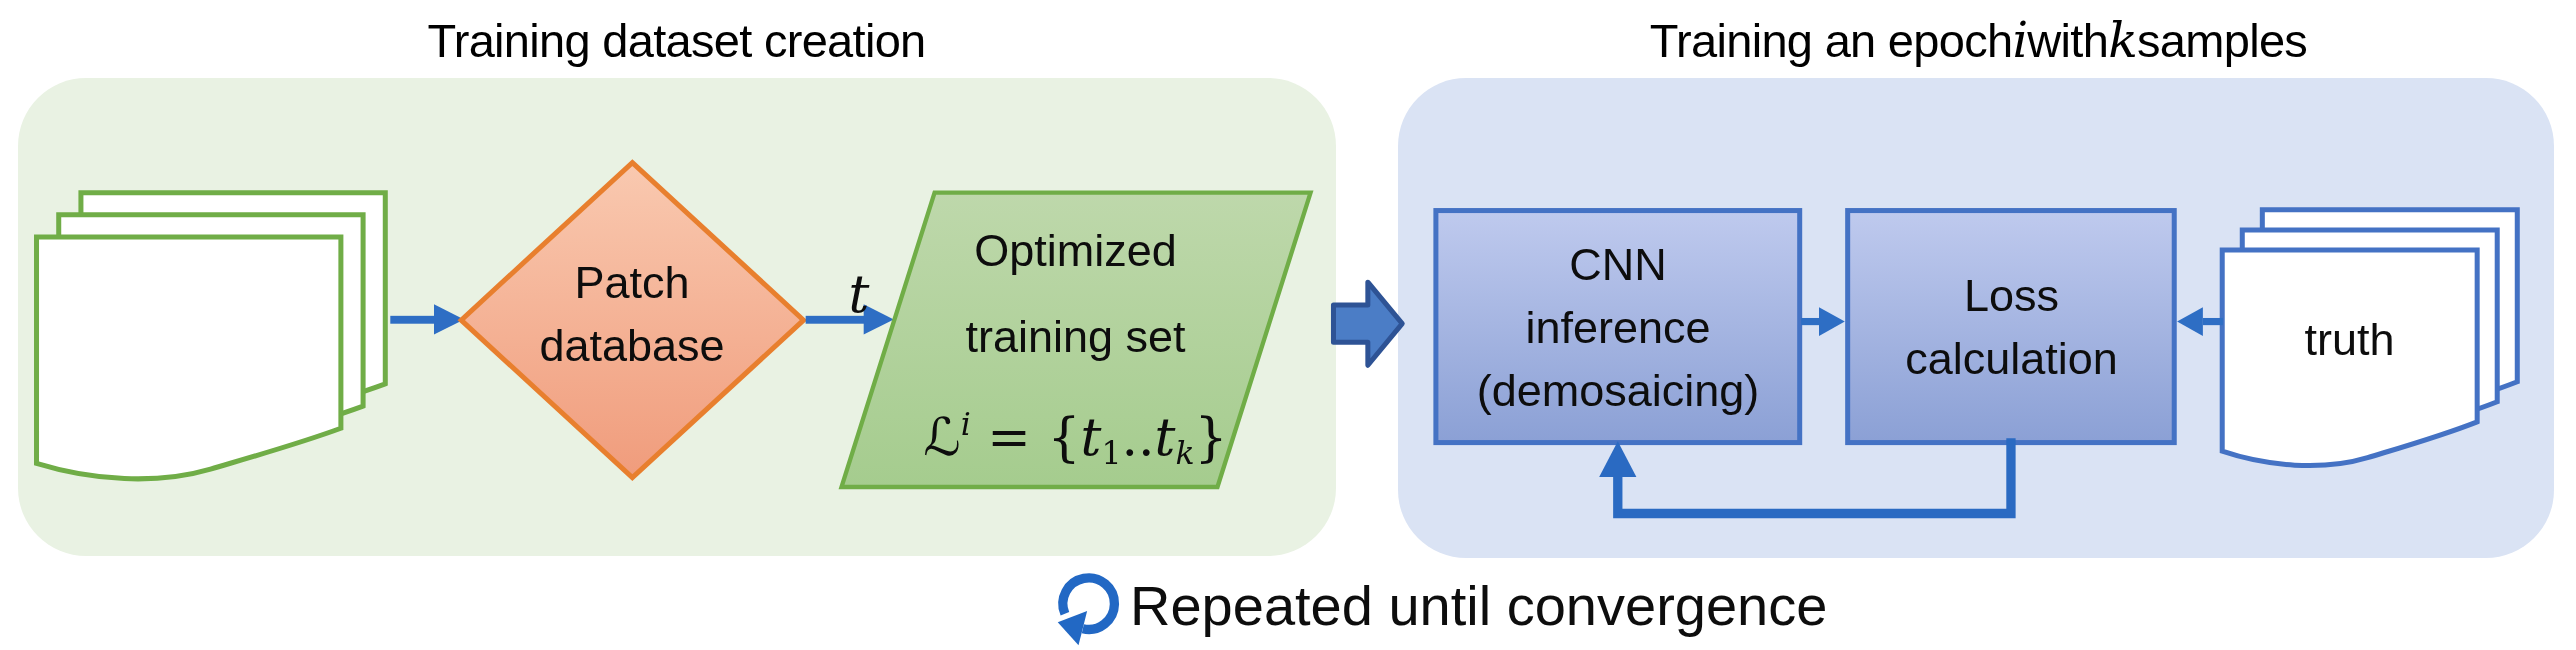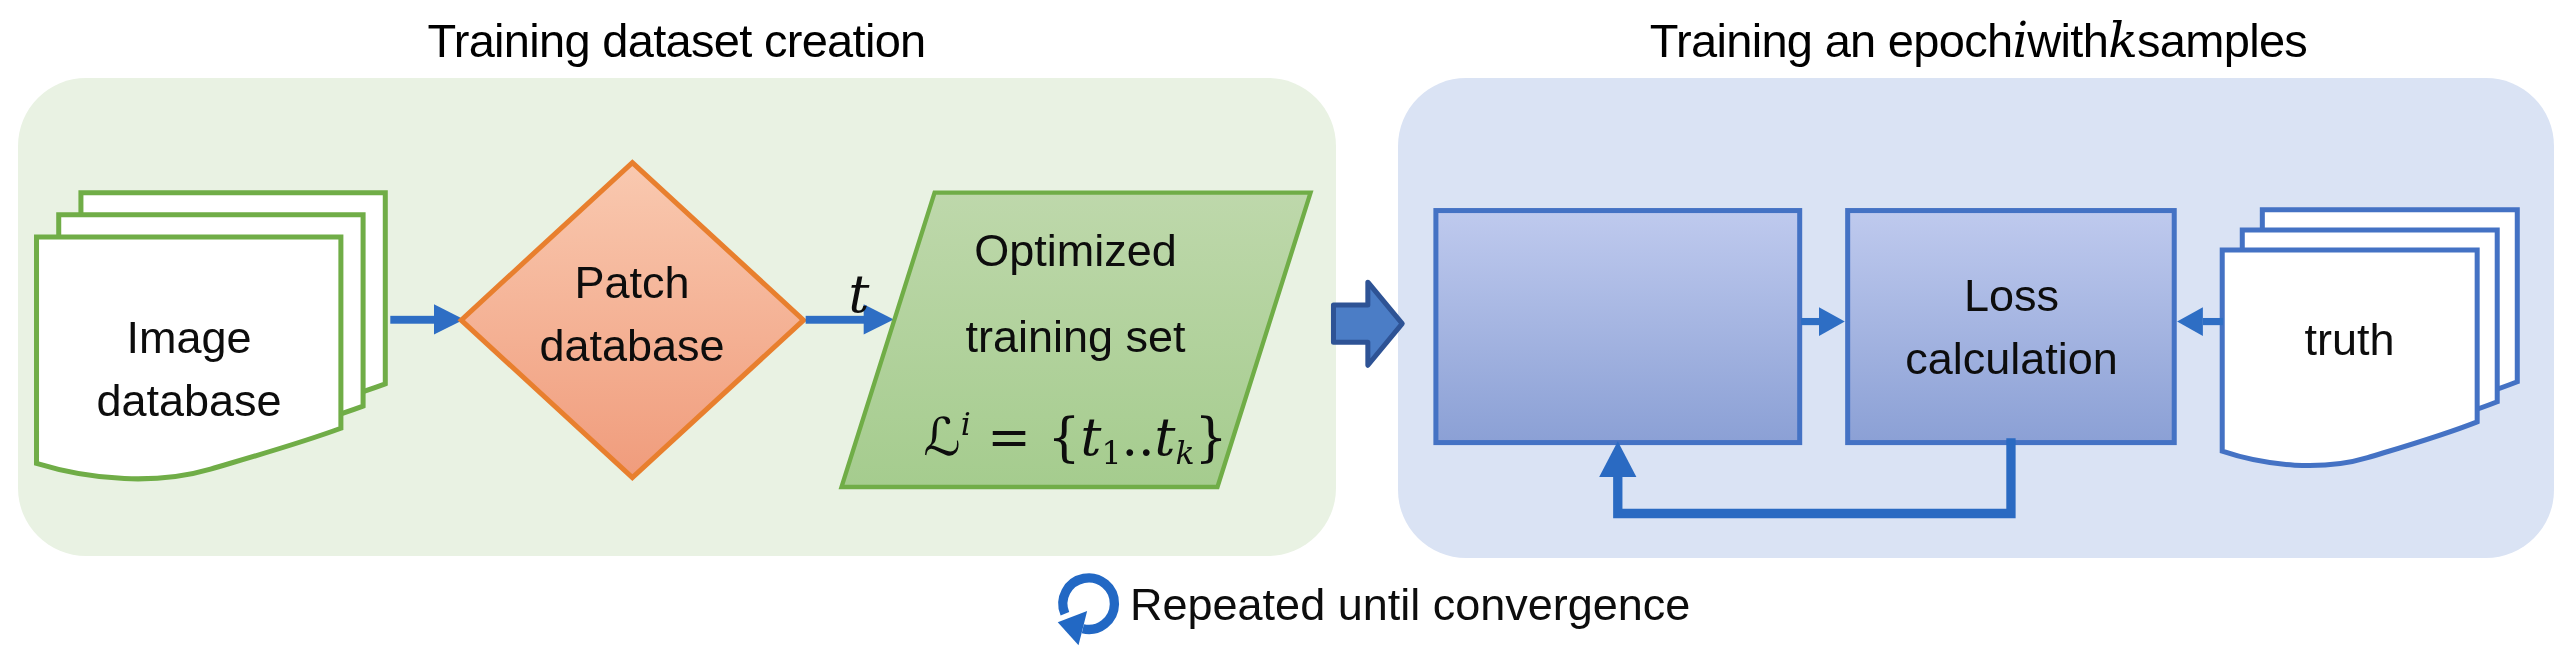--- a/index.html
+++ b/index.html
@@ -25,21 +25,21 @@
   #right-title{left:1547px;width:863px;}
   .mvar{font-family:"DejaVu Serif","Liberation Serif",serif;font-style:italic;font-size:1.04em;}
   #db-label{left:37px;top:276px;width:304px;height:186px;}
   #patch-label{left:461px;top:156px;width:342px;height:315px;}
   #opt-label{left:841px;top:193px;width:469px;height:294px;padding-top:26px;box-sizing:border-box;justify-content:space-between;}
   #t-label{left:816px;top:258px;width:86px;height:72px;font-size:52px;}
   #t-label .mvar{font-size:52px;}
   #cnn-label{left:1436px;top:211px;width:364px;height:232px;}
   #loss-label{left:1848px;top:211px;width:327px;height:232px;}
   #ground-label{left:2222px;top:250px;width:255px;height:179px;}
-  #caption-text{left:1130px;top:573px;height:64px;font-size:45px;display:flex;align-items:center;z-index:2;position:absolute;}
+  #caption-text{left:1130px;top:573px;height:64px;font-size:56px;display:flex;align-items:flex-start;z-index:2;position:absolute;}
   .mathline{
     font-family:"DejaVu Serif","DejaVu Sans",serif;font-size:52px;line-height:67px;margin-top:1.4px;
     white-space:nowrap;
   }
   .mathline .mi{font-style:italic;}
   .msup{font-size:31.5px;vertical-align:20px;}
   .msub{font-size:31.5px;vertical-align:-8.6px;}
   .ln{height:63px;line-height:63px;}
 </style>
 </head>
@@ -125,42 +125,43 @@
     <span>Training dataset creation</span>
   </div>
   <div id="right-title" class="title">
     <span>Training an epoch </span>
     <span class="mvar">i</span>
     <span> with </span>
     <span class="mvar">k</span>
     <span> samples</span>
   </div>
 
-  <div id="db-label" class="label">
-    <div class="ln">Image</div>
-    <div class="ln">database</div>
-  </div>
 
   <div id="patch-label" class="label">
     <div class="ln">Patch</div>
     <div class="ln">database</div>
   </div>
 
   <div id="t-label" class="label">
     <span class="mvar">t</span>
   </div>
 
   <div id="opt-label" class="label">
     <div class="ln">Optimized</div>
     <div class="ln">training set</div>
     <div class="mathline">
       <span class="mi">ℒ</span><sup class="msup mi">i</sup><span> = {</span><span class="mi">t</span><sub class="msub">1</sub><span>..</span><span class="mi">t</span><sub class="msub mi">k</sub><span>}</span>
     </div>
   </div>
 
+  <div id="cnn-label" class="label">
+    <div class="ln">CNN</div>
+    <div class="ln">inference</div>
+    <div class="ln">(demosaicing)</div>
+  </div>
 
   <div id="loss-label" class="label">
     <div class="ln">Loss</div>
     <div class="ln">calculation</div>
   </div>
 
   <div id="ground-label" class="label">
     <div class="ln">truth</div>
   </div>
 

